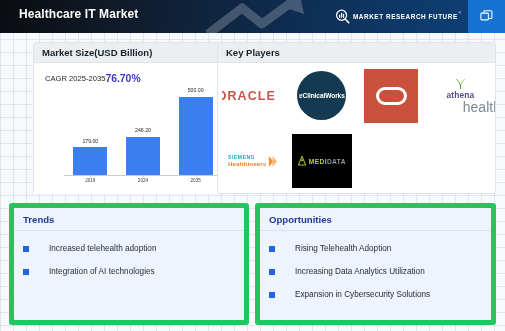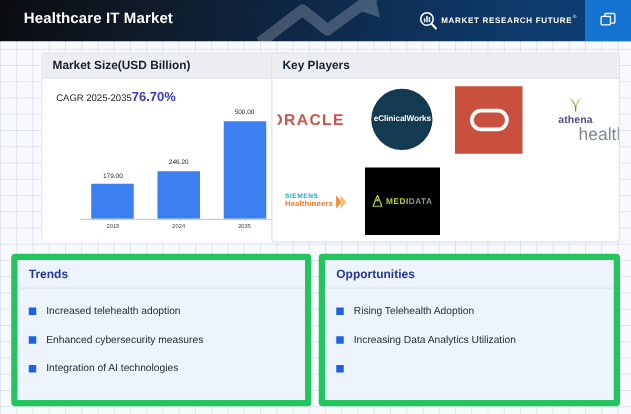--- a/index.html
+++ b/index.html
@@ -175,21 +175,21 @@
   }
   #panel-trends { left: 9px; top: 203px; width: 240px; height: 122px; }
   #panel-opps  { left: 255px; top: 203px; width: 241px; height: 122px; }
   .panel-title {
     font-size: 9.6px; font-weight: bold; color: #23379b;
     padding: 6px 0 5px 9px;
     border-bottom: 1px solid #dbe4f2;
   }
   .panel-list { padding: 6px 0 0 9px; }
   .panel-item {
-    display: flex; align-items: center; gap: 8px;
+    display: flex; align-items: center; gap: 20px;
     height: 23px;
   }
   .bullet {
     width: 6px; height: 6px; background: #1f63e0; flex: 0 0 auto;
   }
   .panel-item-label {
     font-size: 8.2px; color: #1d2733; white-space: nowrap;
   }
 </style>
 </head>
@@ -332,37 +332,34 @@
 
 <div class="panel" id="panel-trends">
   <div class="panel-title">Trends</div>
   <div class="panel-list">
     <div class="panel-item">
       <span class="bullet"></span>
       <span class="panel-item-label">Increased telehealth adoption</span>
     </div>
     <div class="panel-item">
       <span class="bullet"></span>
-      <span class="panel-item-label">Enhanced cybersecurity measures</span>
-    </div>
-    <div class="panel-item">
-      <span class="bullet"></span>
       <span class="panel-item-label">Integration of AI technologies</span>
     </div>
   </div>
 </div>
 
 <div class="panel" id="panel-opps">
   <div class="panel-title">Opportunities</div>
   <div class="panel-list">
     <div class="panel-item">
       <span class="bullet"></span>
       <span class="panel-item-label">Rising Telehealth Adoption</span>
     </div>
     <div class="panel-item">
       <span class="bullet"></span>
       <span class="panel-item-label">Increasing Data Analytics Utilization</span>
     </div>
     <div class="panel-item">
       <span class="bullet"></span>
+      <span class="panel-item-label">Expansion in Cybersecurity Solutions</span>
     </div>
   </div>
 </div>
 
 </body></html>

